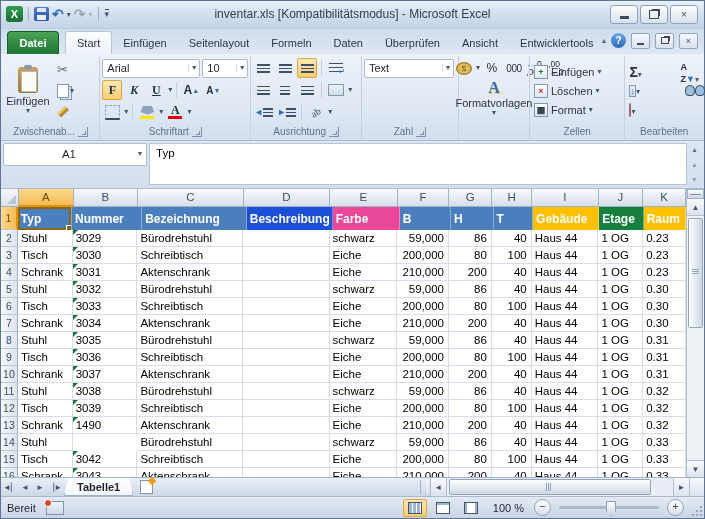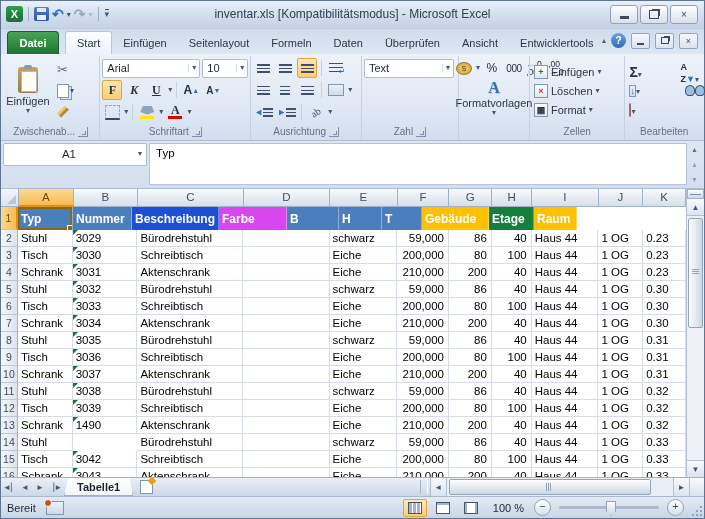--- a/index.html
+++ b/index.html
@@ -473,23 +473,24 @@
           <div class="chead" style="width: 43px;">G</div>
           <div class="chead" style="width: 40px;">H</div>
           <div class="chead" style="width: 67px;">I</div>
           <div class="chead" style="width: 45px;">J</div>
           <div class="chead" style="width: 43px;">K</div>
         </div>
       <div id="rows-container">
           <div class="grid-row" style="height: 23px;">
             <div class="rowhead sel">1</div>
             <div class="hcell" style="width: 55px; background: rgb(74, 126, 189);">Typ<span class="selbox"></span></div>
-            <div class="hcell" style="width: 59px; background: rgb(74, 126, 189);">Nummer</div>
+            <div class="hcell" style="width: 71px; background: rgb(74, 126, 189);">Nummer</div>
+            <div class="hcell" style="width: 106px; background: rgb(74, 126, 189);">Bezeichnung</div>
             <div class="hcell" style="width: 87px; background: #1d4ed8;">Beschreibung</div>
-            <div class="hcell" style="width: 68px; background: #d946ef;">Farbe</div>
+            <div class="hcell" style="width: 68px; background: #ec4899;">Farbe</div>
             <div class="hcell" style="width: 52px; background: rgb(74, 126, 189);">B</div>
             <div class="hcell" style="width: 43px; background: rgb(74, 126, 189);">H</div>
             <div class="hcell" style="width: 40px; background: rgb(74, 126, 189);">T</div>
             <div class="hcell" style="width: 67px; background: rgb(255, 192, 0);">Gebäude</div>
             <div class="hcell" style="width: 45px; background: #15803d;">Etage</div>
             <div class="hcell" style="width: 43px; background: rgb(255, 192, 0);">Raum</div>
           </div>
           <div class="grid-row" style="height: 17px;">
             <div class="rowhead">2</div>
             <div class="cell" style="width: 55px;">

